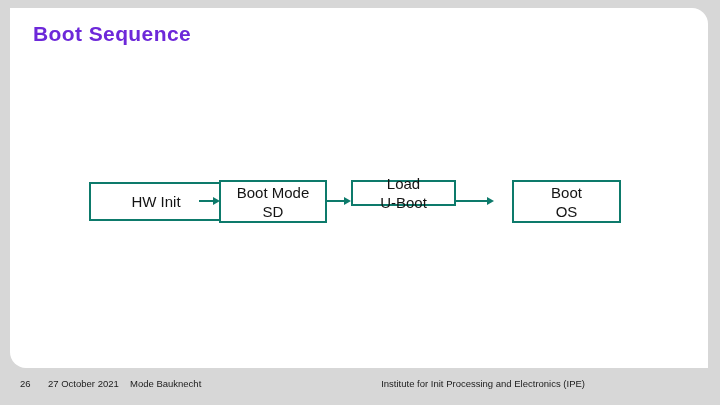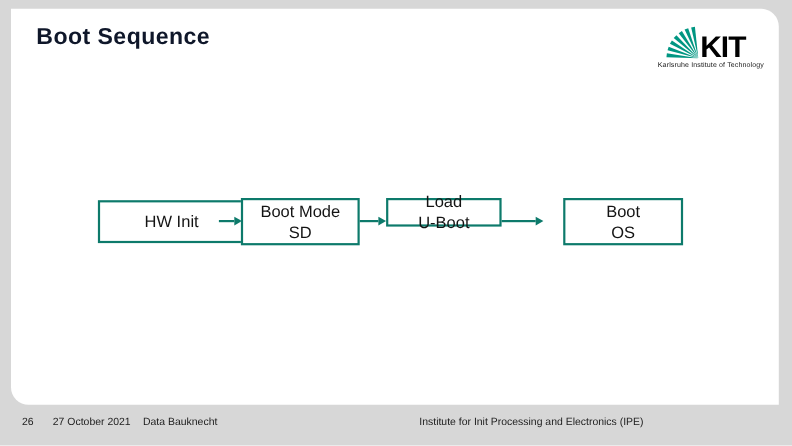--- a/index.html
+++ b/index.html
@@ -7,21 +7,21 @@
     width:720px;height:405px;position:relative;overflow:hidden;
     background:#d7d7d7;
     font-family:"Liberation Sans",sans-serif;
   }
   .slide{
     position:absolute;left:10px;top:8px;width:698px;height:360px;
     background:#ffffff;border-radius:0 16px 0 16px;
   }
   .title{
     position:absolute;left:23px;top:14px;margin:0;
-    font-size:21px;font-weight:bold;color:#0f172a;letter-spacing:.4px;
+    font-size:21px;font-weight:bold;color:#6d28d9;letter-spacing:.4px;
   }
   .logo{position:absolute;top:15px;right:18px;width:92px;}
   .logo svg{display:block}
   .logo-sub{
     font-size:6.4px;color:#1a1a1a;letter-spacing:.12px;
     white-space:nowrap;margin-top:1px;text-align:left;
   }
   .node{
     position:absolute;box-sizing:border-box;background:#fff;
     border:2px solid #0d7a6b;
@@ -50,35 +50,20 @@
   .f-author{position:absolute;left:130px}
   .f-institute{position:absolute;right:15px}
 </style>
 </head>
 <body>
 
 <div class="slide">
 
   <h1 class="title">Boot Sequence</h1>
 
-  <div class="logo">
-    <svg width="92" height="32" viewBox="0 0 105 36">
-      <g fill="#009682">
-        <polygon points="42,34 9,32.8 9.4,28.8"></polygon>
-        <polygon points="42,34 10.1,25.7 11.3,21.9"></polygon>
-        <polygon points="42,34 12.6,19 14.6,15.5"></polygon>
-        <polygon points="42,34 16.5,13 19.3,10.1"></polygon>
-        <polygon points="42,34 21.7,8 25,5.7"></polygon>
-        <polygon points="42,34 27.8,4.2 31.5,2.7"></polygon>
-        <polygon points="42,34 34.6,1.9 38.5,1.2"></polygon>
-      </g>
-      <text x="44" y="33" font-family="Liberation Sans, sans-serif" font-weight="bold" font-size="31" letter-spacing="-1" fill="#000000">KIT</text>
-    </svg>
-    <div class="logo-sub">Karlsruhe Institute of Technology</div>
-  </div>
 
   <div class="node n1">
     <span>HW Init</span>
   </div>
 
   <div class="arrow a1"></div>
 
   <div class="node n2">
     <span>Boot Mode</span>
     <span>SD</span>
@@ -96,15 +81,15 @@
   <div class="node n4">
     <span>Boot</span>
     <span>OS</span>
   </div>
 
 </div>
 
 <div class="footer">
   <span class="f-page">26</span>
   <span class="f-date">27 October 2021</span>
-  <span class="f-author">Data Bauknecht</span>
+  <span class="f-author">Mode Bauknecht</span>
   <span class="f-institute">Institute for Init Processing and Electronics (IPE)</span>
 </div>
 
 </body></html>

